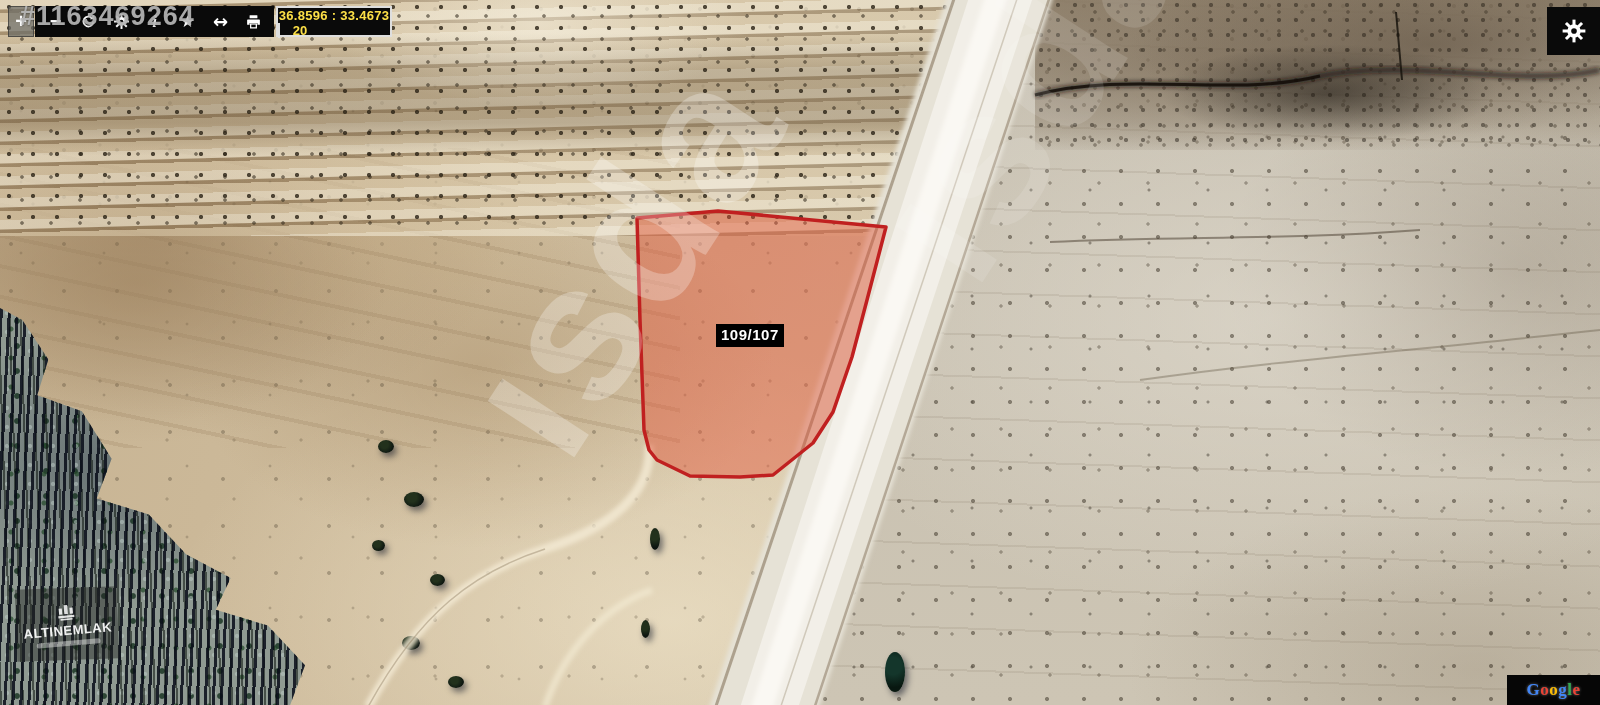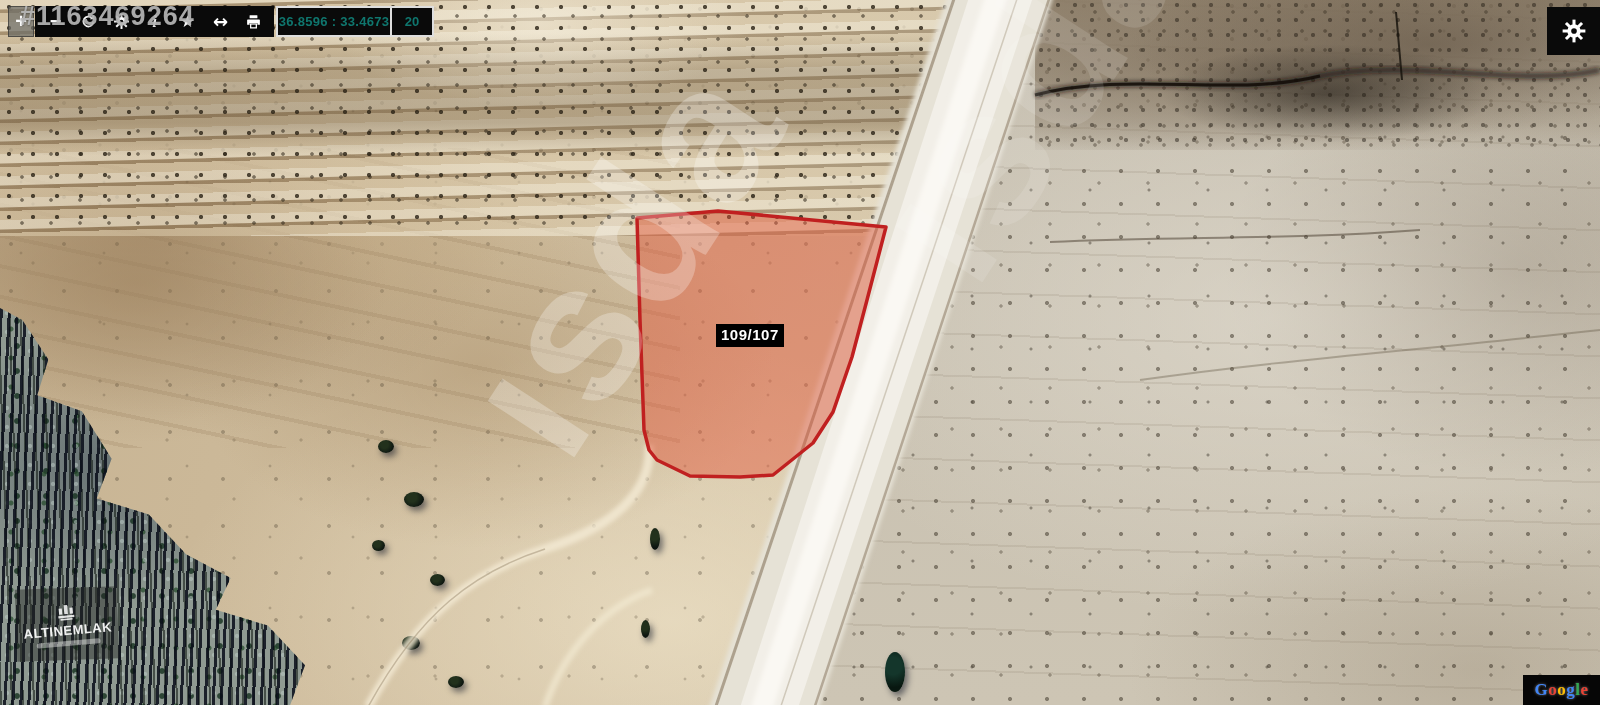--- a/index.html
+++ b/index.html
@@ -87,39 +87,39 @@
     color:#fff;font:bold 20px "Liberation Sans",sans-serif;display:flex;align-items:center;
     justify-content:center;margin-right:1px;padding:0;}
   .iconbar{display:flex;background:#0a0a0a;align-items:center;padding:0 4px;margin-right:2px;}
   .iconbar button{width:33px;height:100%;background:none;border:none;color:#fff;
     display:flex;align-items:center;justify-content:center;padding:0;}
   .ib-minus{font:bold 20px "Liberation Sans",sans-serif;}
   .ib-info{font:bold italic 17px "Liberation Serif",serif;}
   .ib-star{font-size:16px;}
   .ib-arrow{font:bold 18px "DejaVu Sans",sans-serif;}
   .iconbar svg{width:17px;height:17px;display:block;}
-  .coordbox{display:flex;background:#0a0a0a;border:2px solid #dedede;color:#0f766e;box-sizing:border-box;}
+  .coordbox{display:flex;background:#0a0a0a;border:2px solid #dedede;color:#fde047;box-sizing:border-box;flex-direction:column;}
   .coords{width:112px;display:flex;align-items:center;justify-content:center;
     font:bold 13px "Liberation Sans",sans-serif;letter-spacing:.3px;}
   .zoomlvl{width:40px;border-left:2px solid #dedede;display:flex;align-items:center;
     justify-content:center;font:bold 13px "Liberation Sans",sans-serif;}
 
   .gearbtn{position:absolute;top:7px;right:0;width:53px;height:48px;background:#0a0a0a;
     border:none;display:flex;align-items:center;justify-content:center;z-index:30;cursor:pointer;}
   .gearbtn svg{width:26px;height:26px;}
 
   
   .brand{position:absolute;left:16px;top:588px;width:102px;height:72px;z-index:25;
     background:rgba(30,34,30,.45);display:flex;flex-direction:column;align-items:center;
     justify-content:center;transform:rotate(-2deg);}
   .brand-inner{display:flex;flex-direction:column;align-items:center;transform:rotate(-3deg);}
   .brand svg{width:20px;height:18px;opacity:.85;margin-bottom:2px;}
   .brand-name{color:rgba(255,255,255,.92);font:bold 13px "Liberation Sans",sans-serif;letter-spacing:.5px;}
   .brand-tagline{width:64px;height:5px;background:rgba(255,255,255,.4);border-radius:2px;margin-top:3px;}
-  .google{position:absolute;right:0;bottom:0;width:77px;height:30px;background:#060606;
+  .google{position:absolute;right:0;bottom:0;width:93px;height:30px;background:#060606;
     display:flex;align-items:center;justify-content:center;z-index:30;}
   .google span{font:bold 17px "Liberation Serif",serif;letter-spacing:.5px;
     text-shadow:0 0 3px rgba(255,255,255,.45);}
 </style>
 </head>
 <body>
 
 <svg width="0" height="0" style="position:absolute">
   <defs>
     <filter id="soft" x="-20%" y="-20%" width="140%" height="140%">

